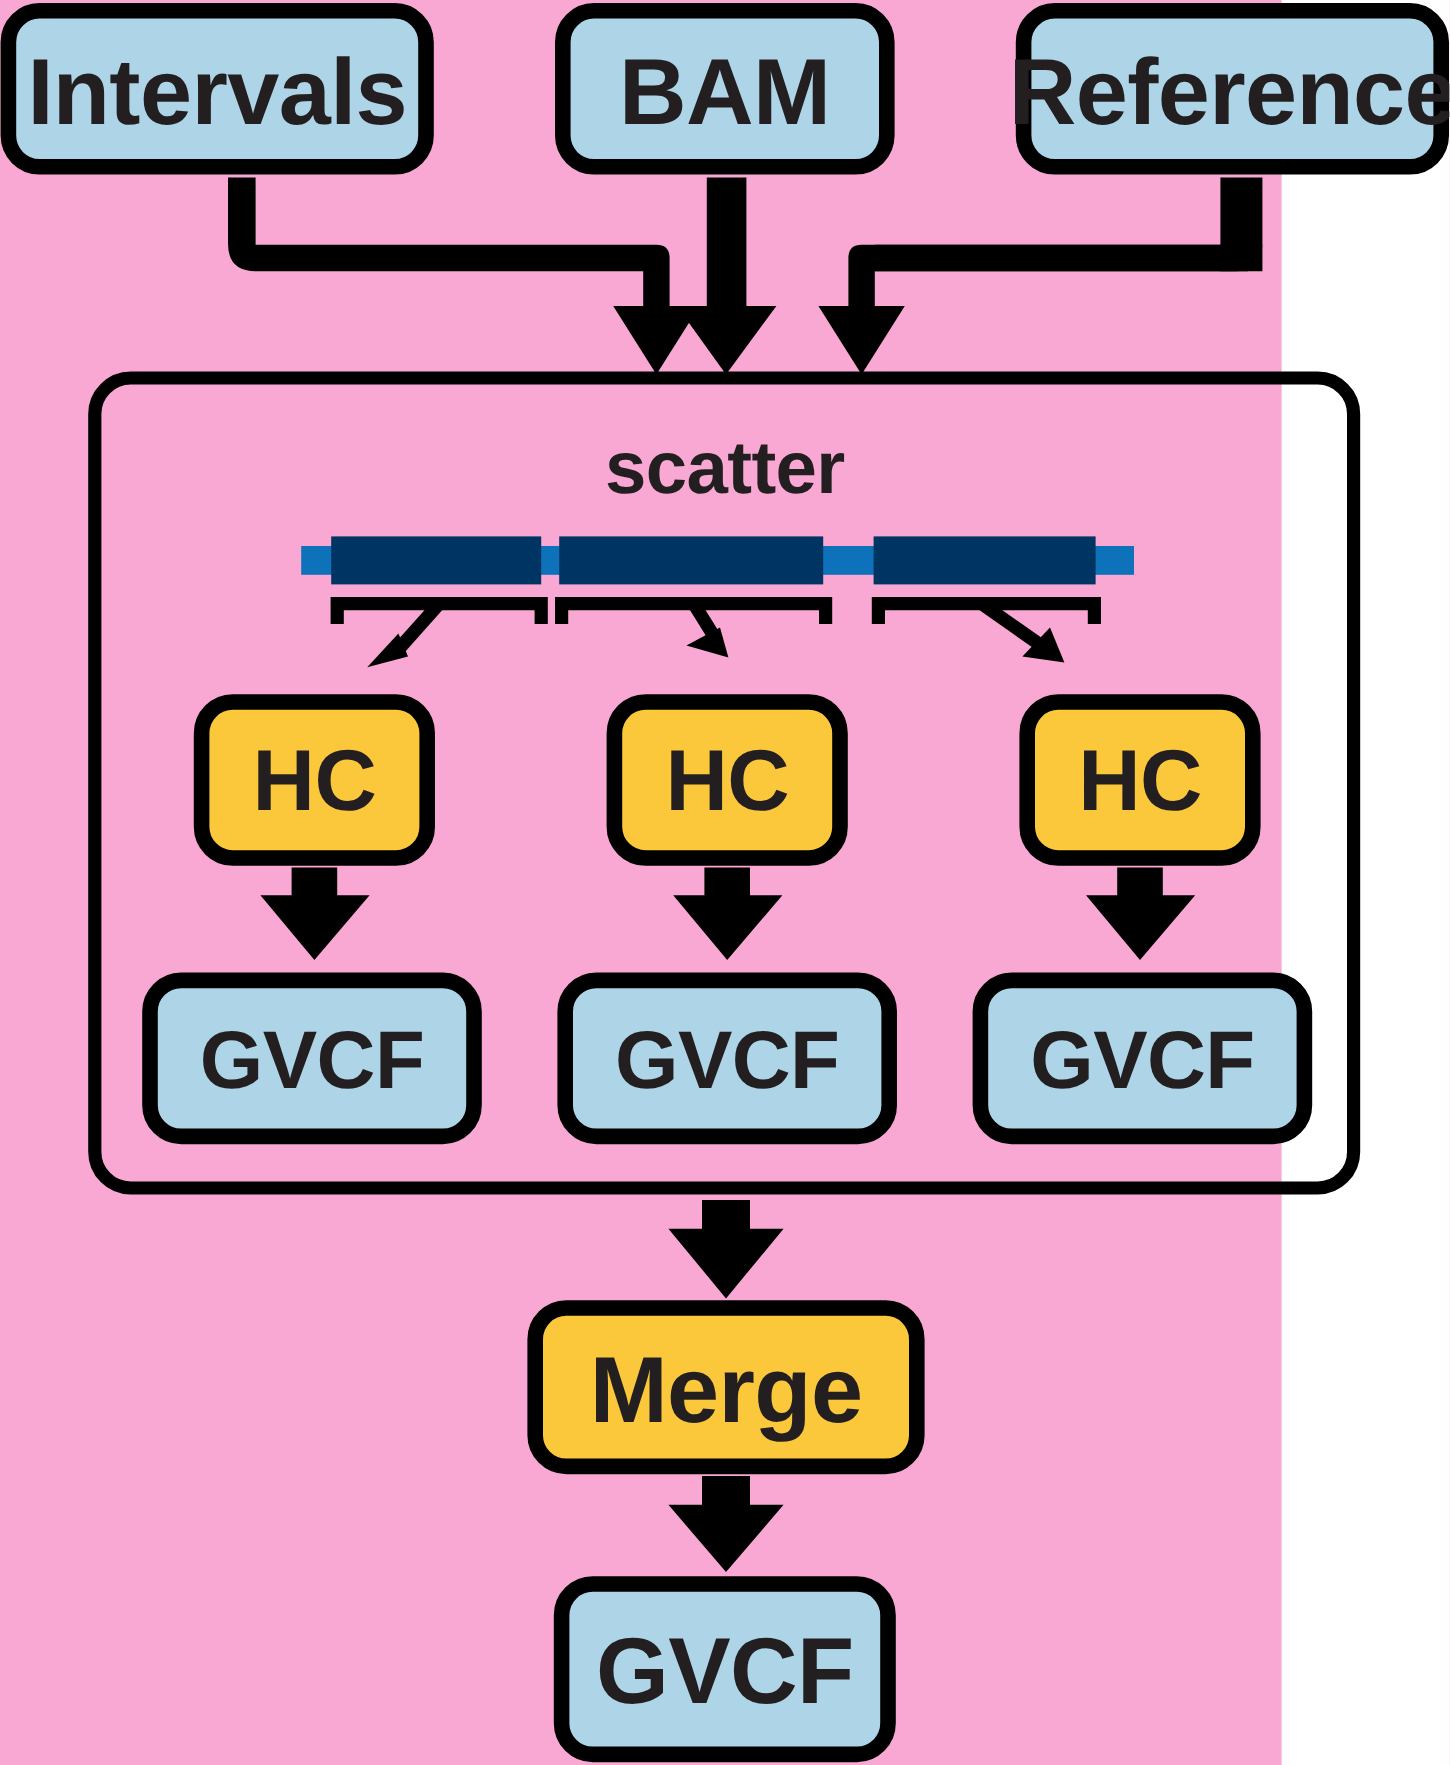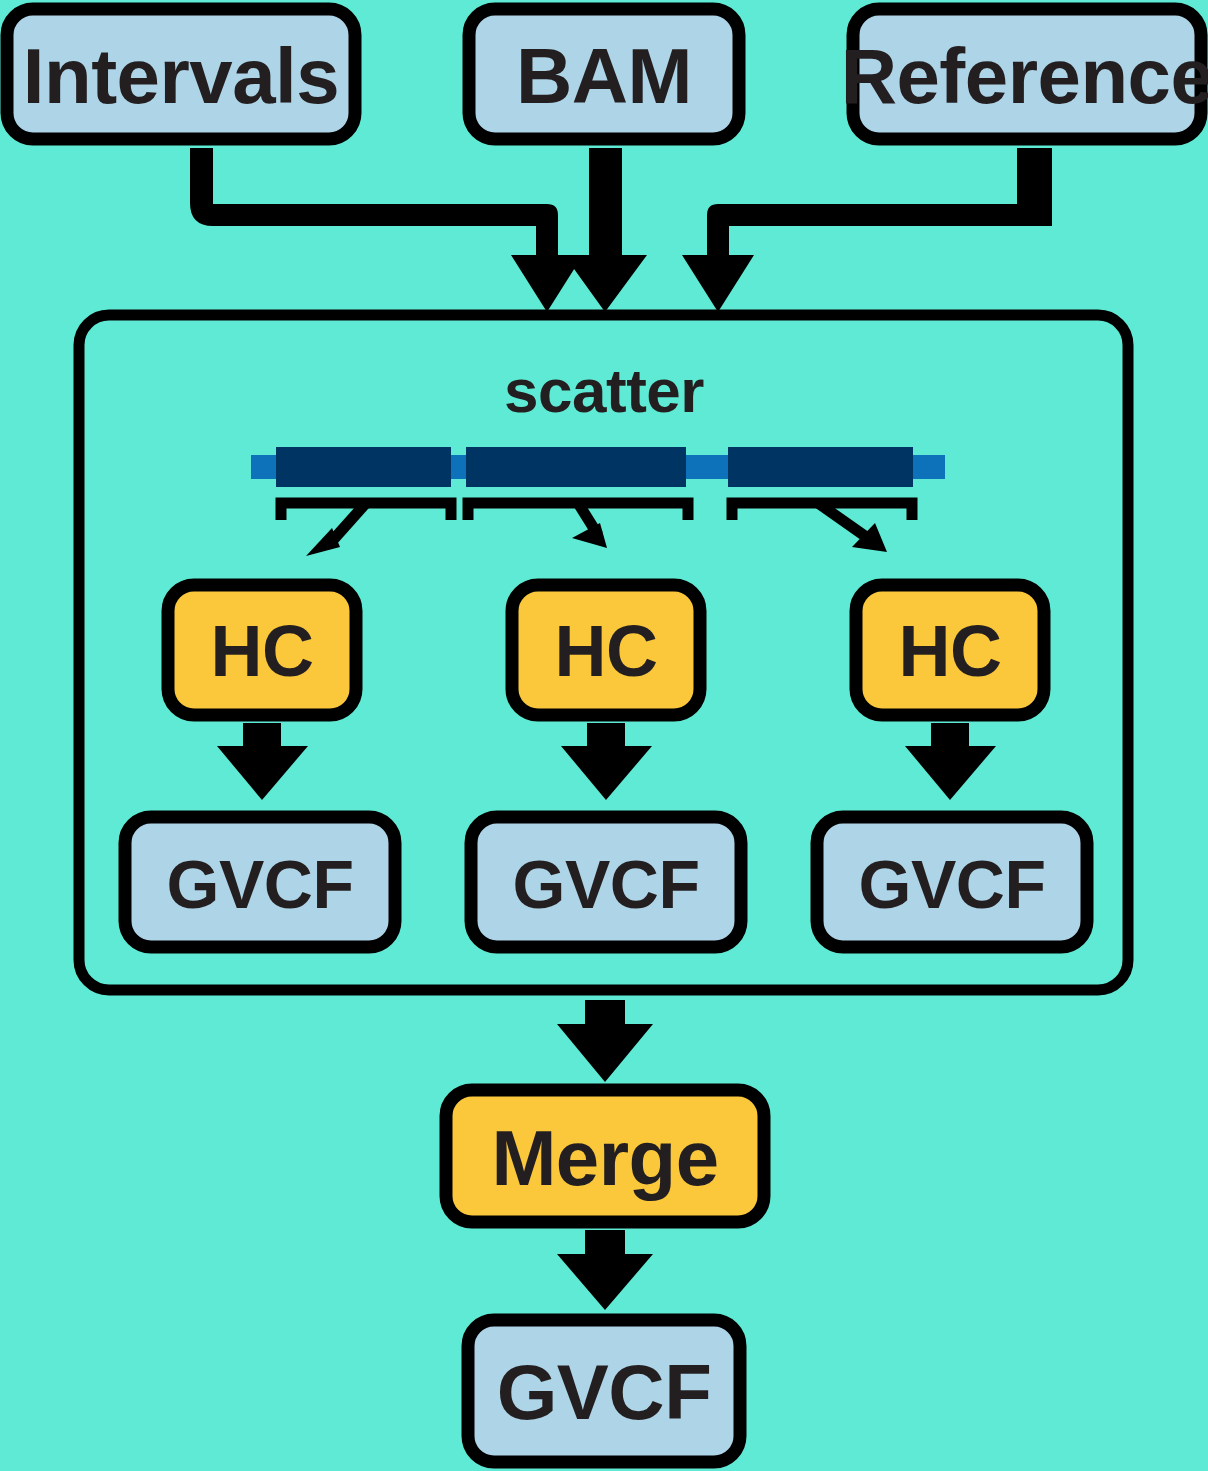--- a/index.html
+++ b/index.html
@@ -9,23 +9,23 @@
     background: #ffffff;
   }
   body {
     width: 1208px;
     height: 1471px;
     overflow: hidden;
     font-family: "Liberation Sans", sans-serif;
   }
   #diagram-root {
     position: relative;
-    width: 1208px;
+    width: 1068px;
     height: 1471px;
-    background: #5eead4;
+    background: #f9a8d4;
   }
   svg.diagram {
     display: block;
     width: 1208px;
     height: 1471px;
   }
   .node-label {
     font-family: "Liberation Sans", sans-serif;
     font-weight: bold;
     fill: #231f20;

